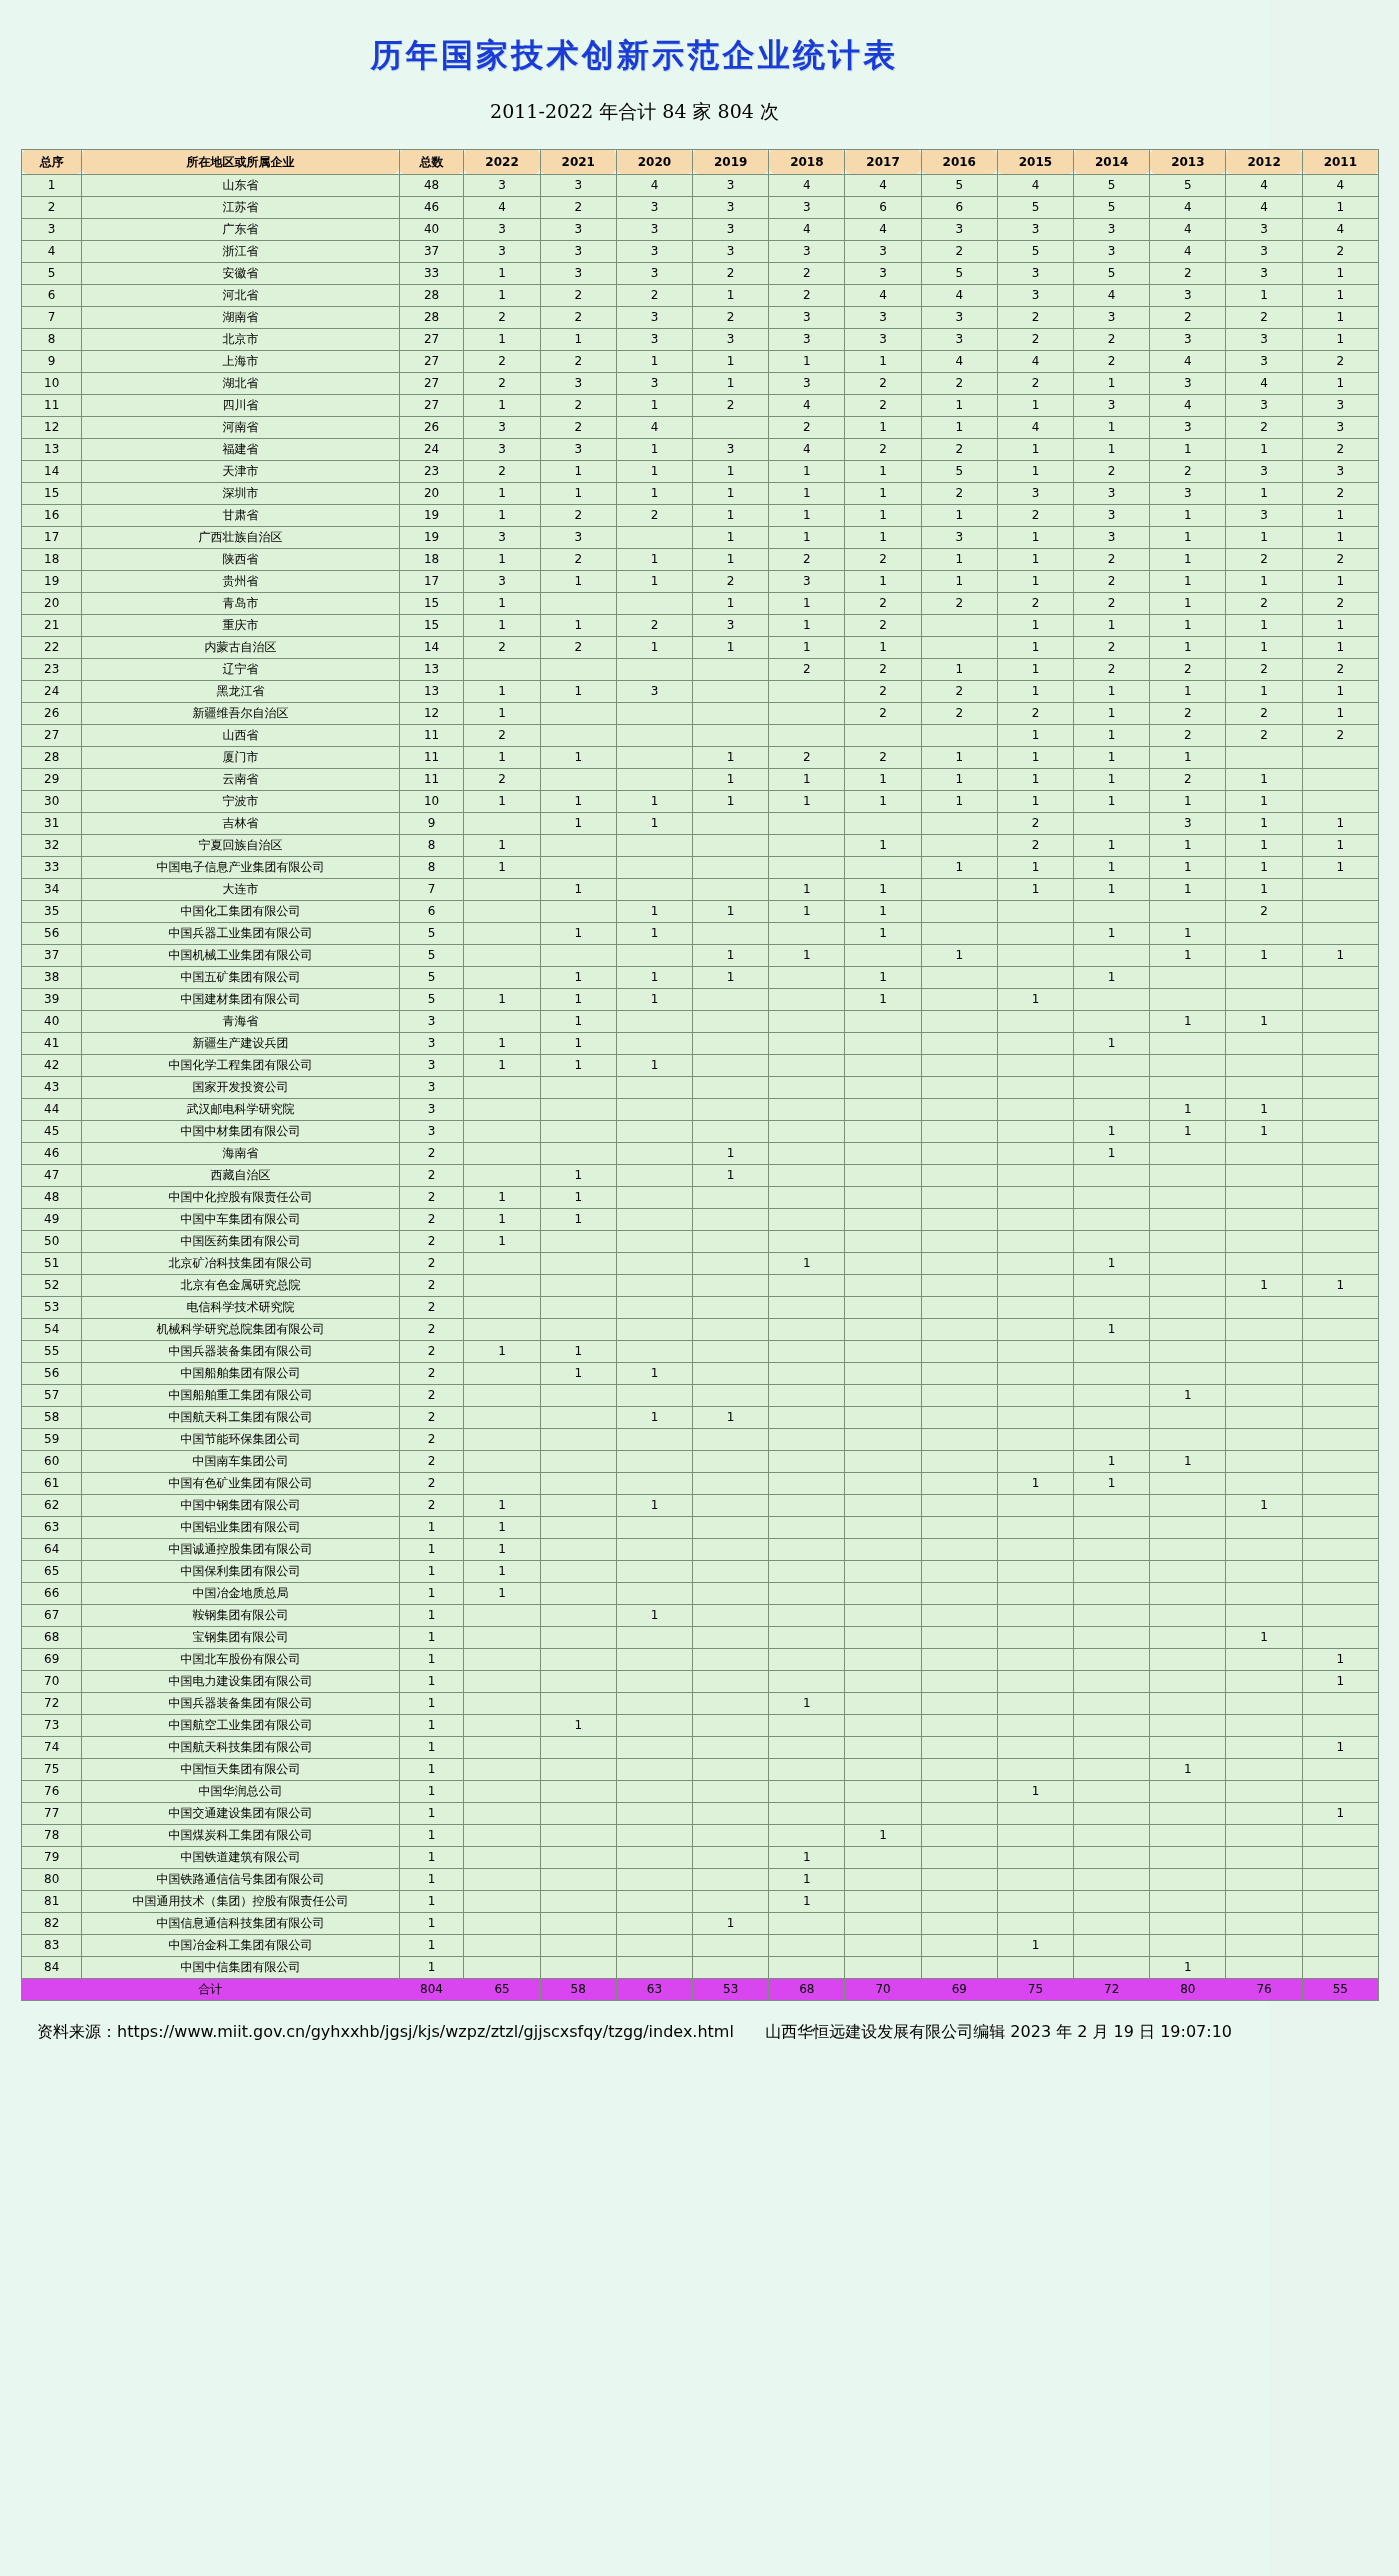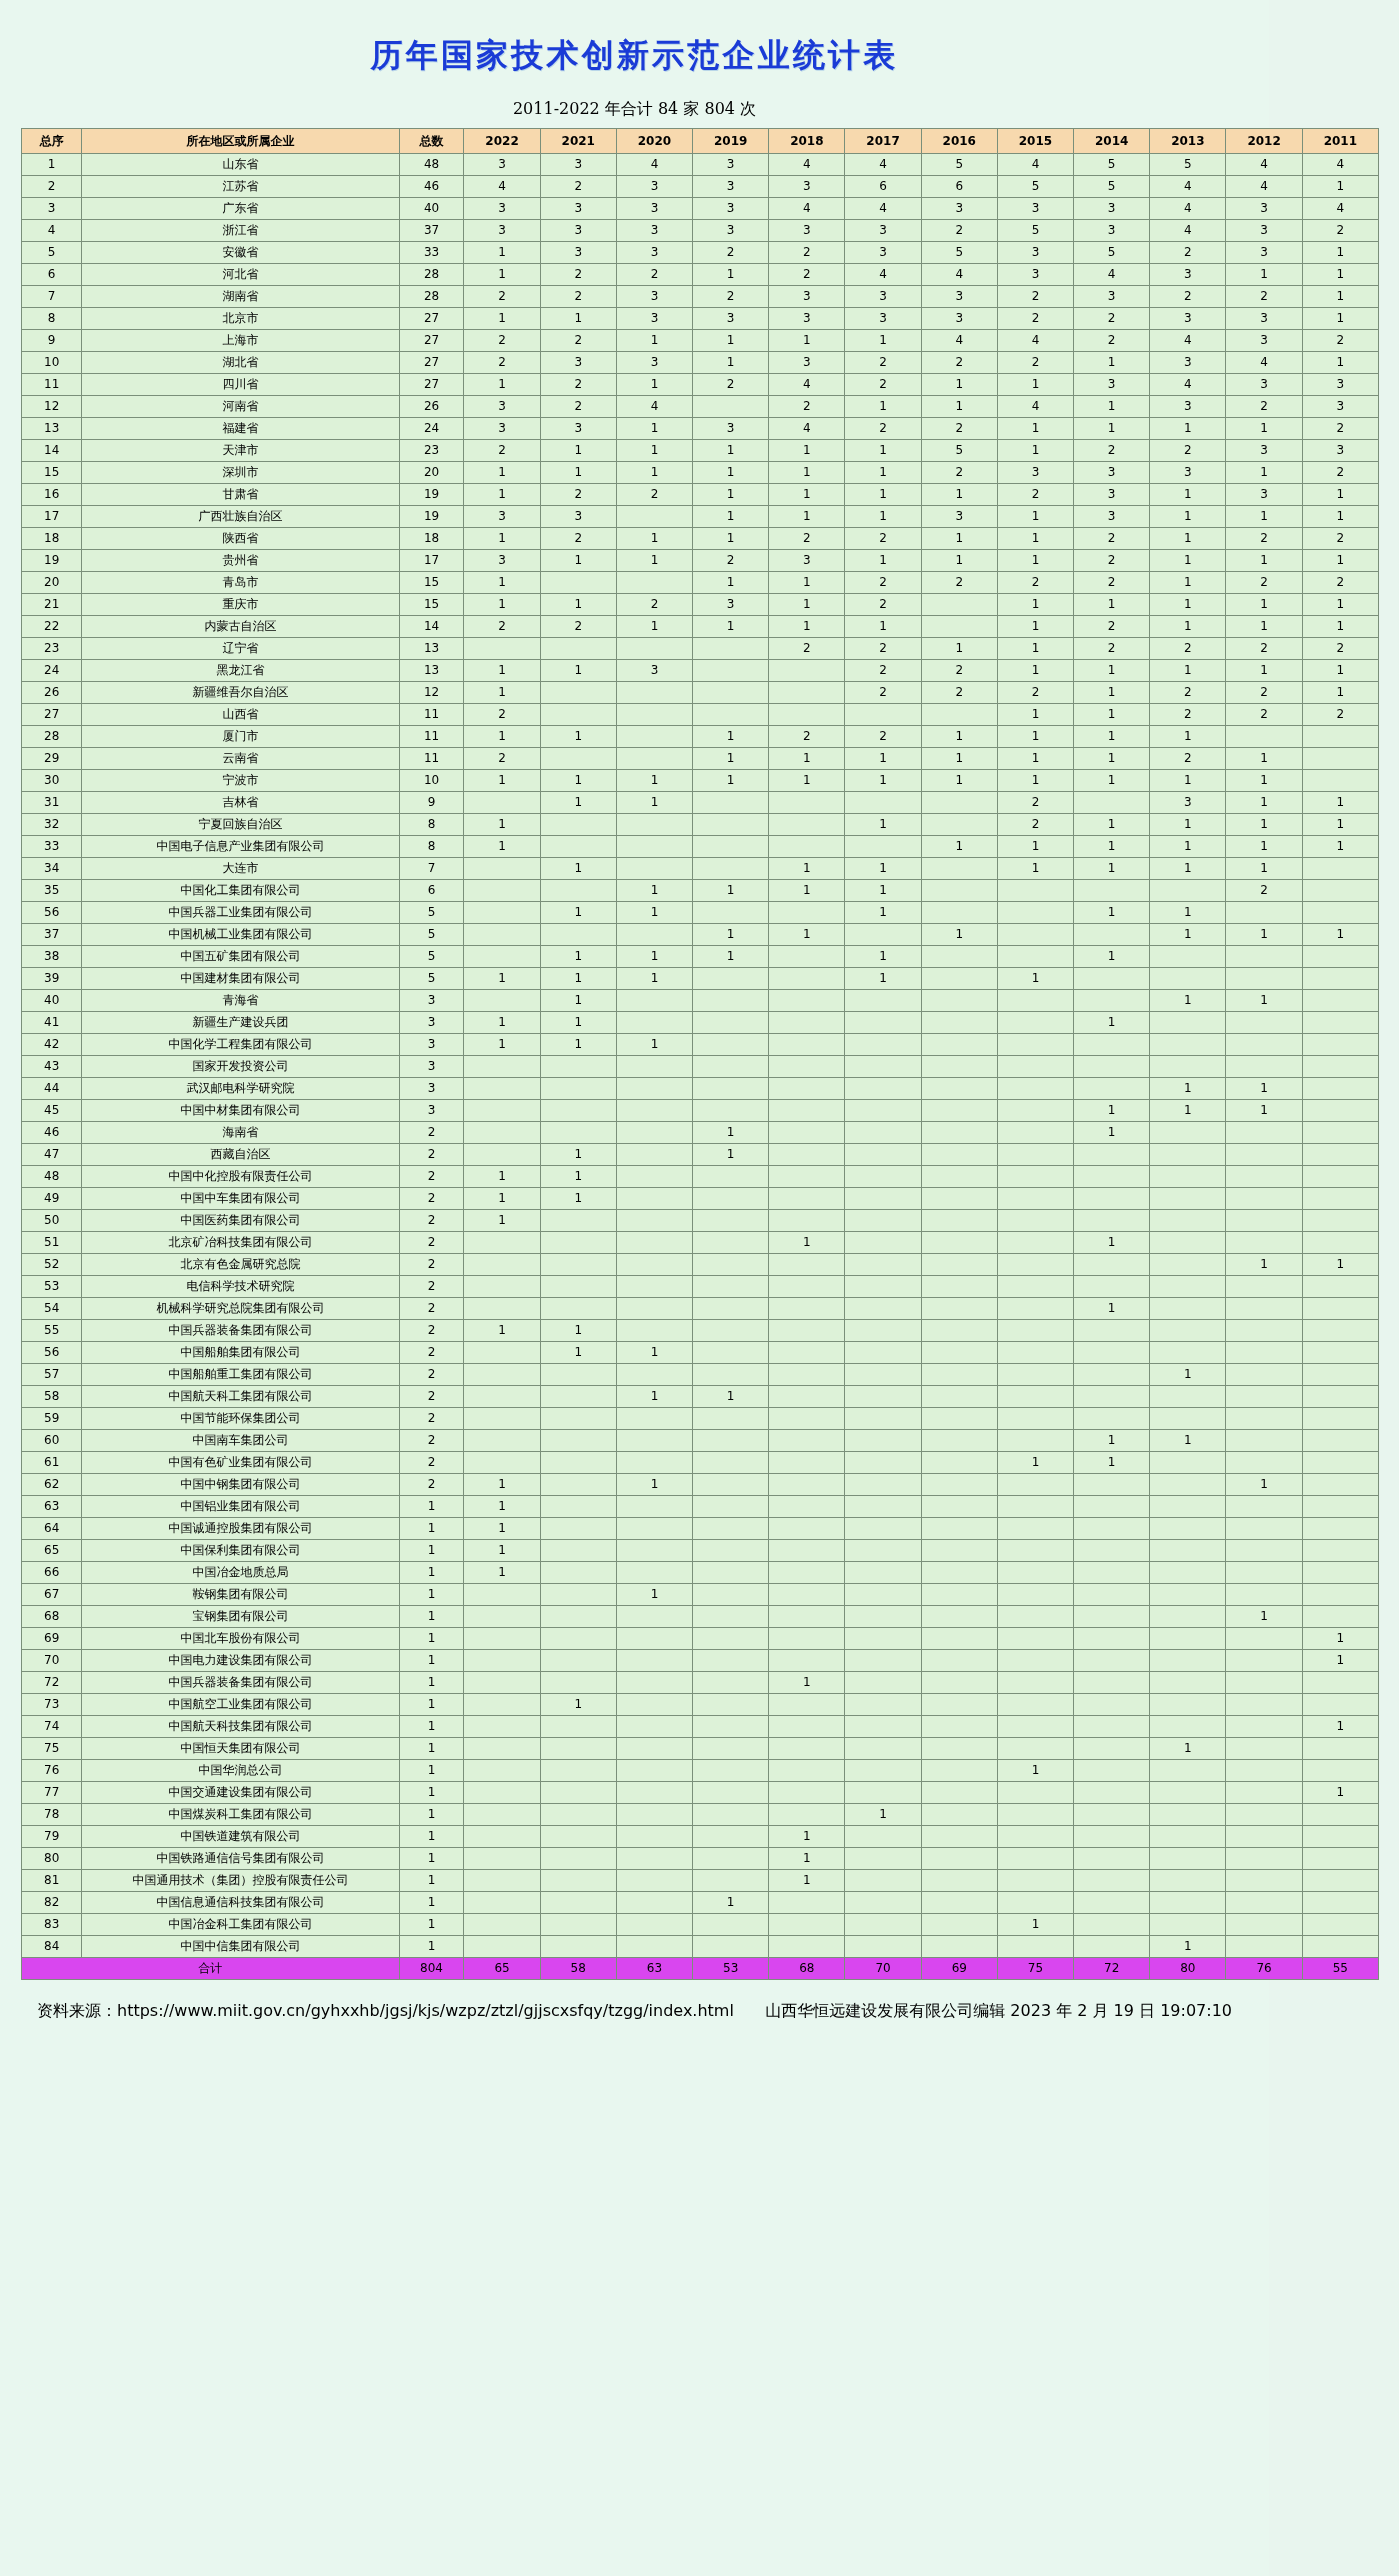--- a/index.html
+++ b/index.html
@@ -25,23 +25,23 @@
     font-family: "DejaVu Serif", serif;
     font-weight: bold;
     font-size: 32px;
     letter-spacing: 3.2px;
     margin: 17.6px 0 21px 0;
     text-shadow: 0.8px 0.8px 0 #b9d6e8;
   }
   .subtitle {
     text-align: center;
     font-family: "DejaVu Serif", serif;
-    font-size: 16px;
+    font-size: 19px;
     color: #000;
-    margin-bottom: 8px;
+    margin-bottom: 24px;
   }
   table.main {
     border-collapse: collapse;
     width: 1358px;
     margin: 0 auto;
     table-layout: fixed;
     font-size: 12px;
   }
   table.main th, table.main td {
     border: 0.8px solid #7a8f7a;
@@ -53,20 +53,21 @@
     color: #000;
     overflow: hidden;
     white-space: nowrap;
   }
   table.main thead th {
     background: #f7d9ae;
     font-weight: bold;
     font-size: 12px;
     height: 24px;
     line-height: 24px;
+    border-radius: 6px;
   }
   table.main tbody td {
     background: #ddf2d8;
   }
   table.main tbody tr td.name {
     text-align: center;
   }
   tr.total td {
     background: #d946ef;
     font-weight: normal;

